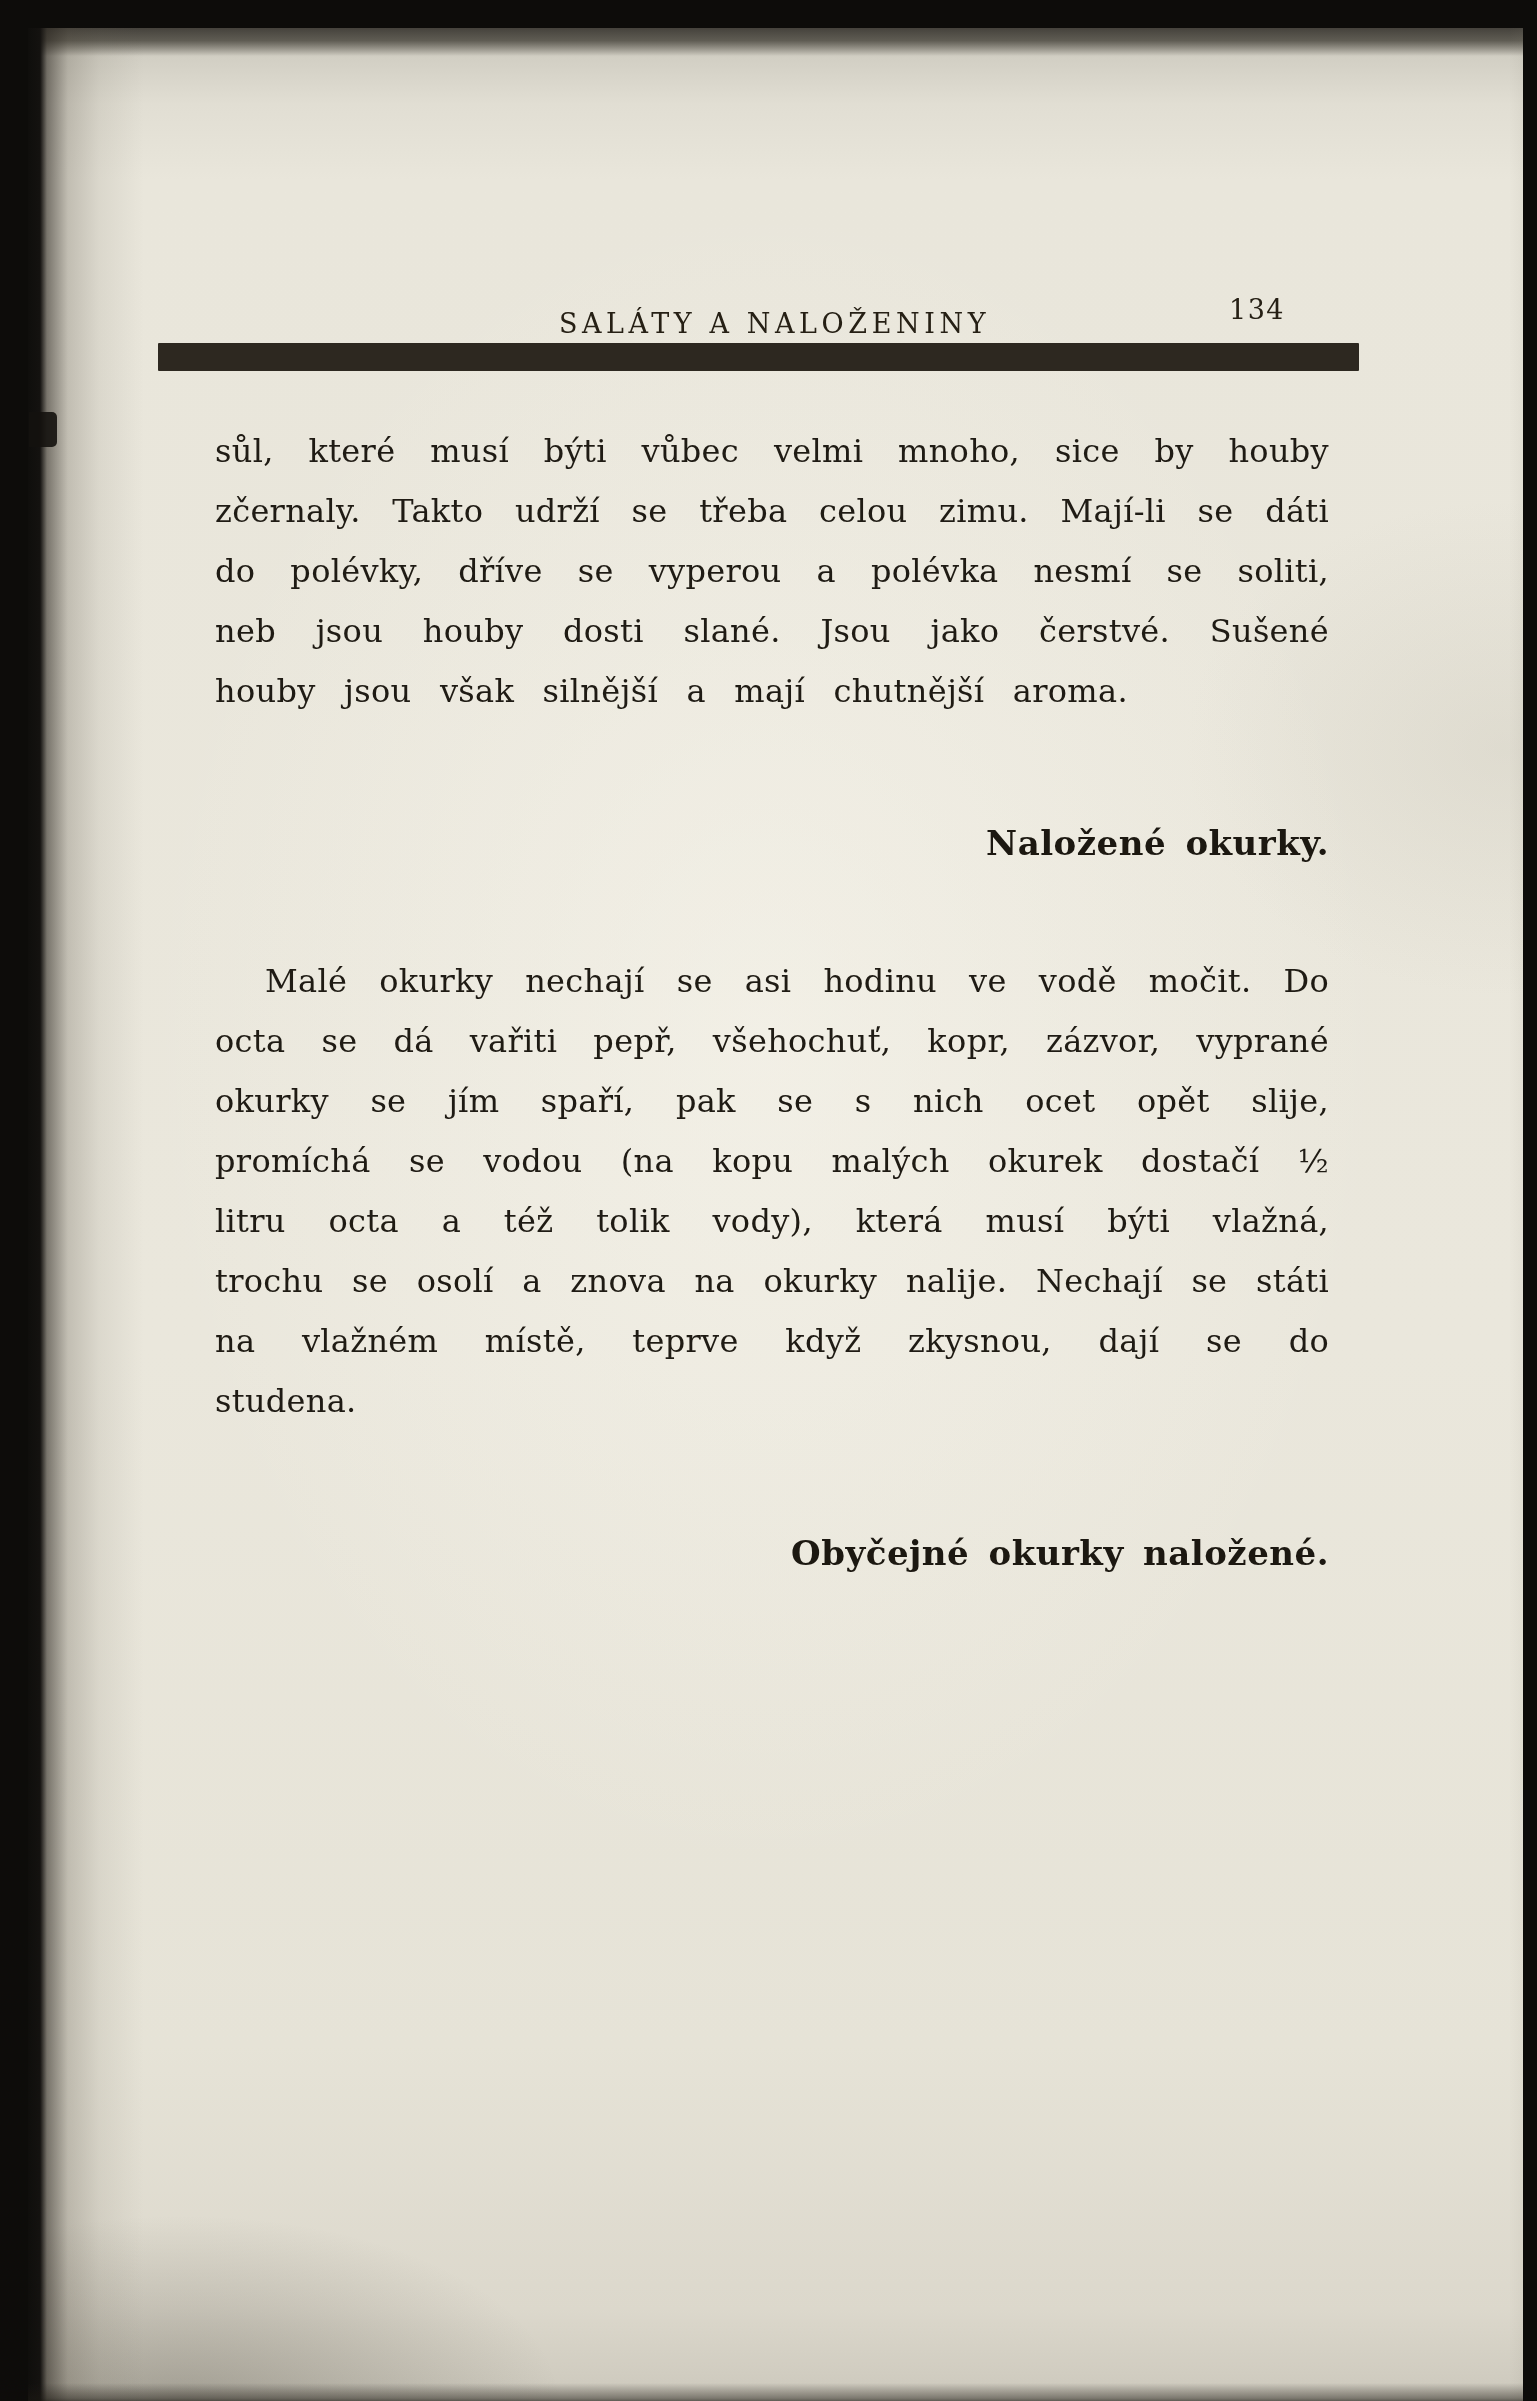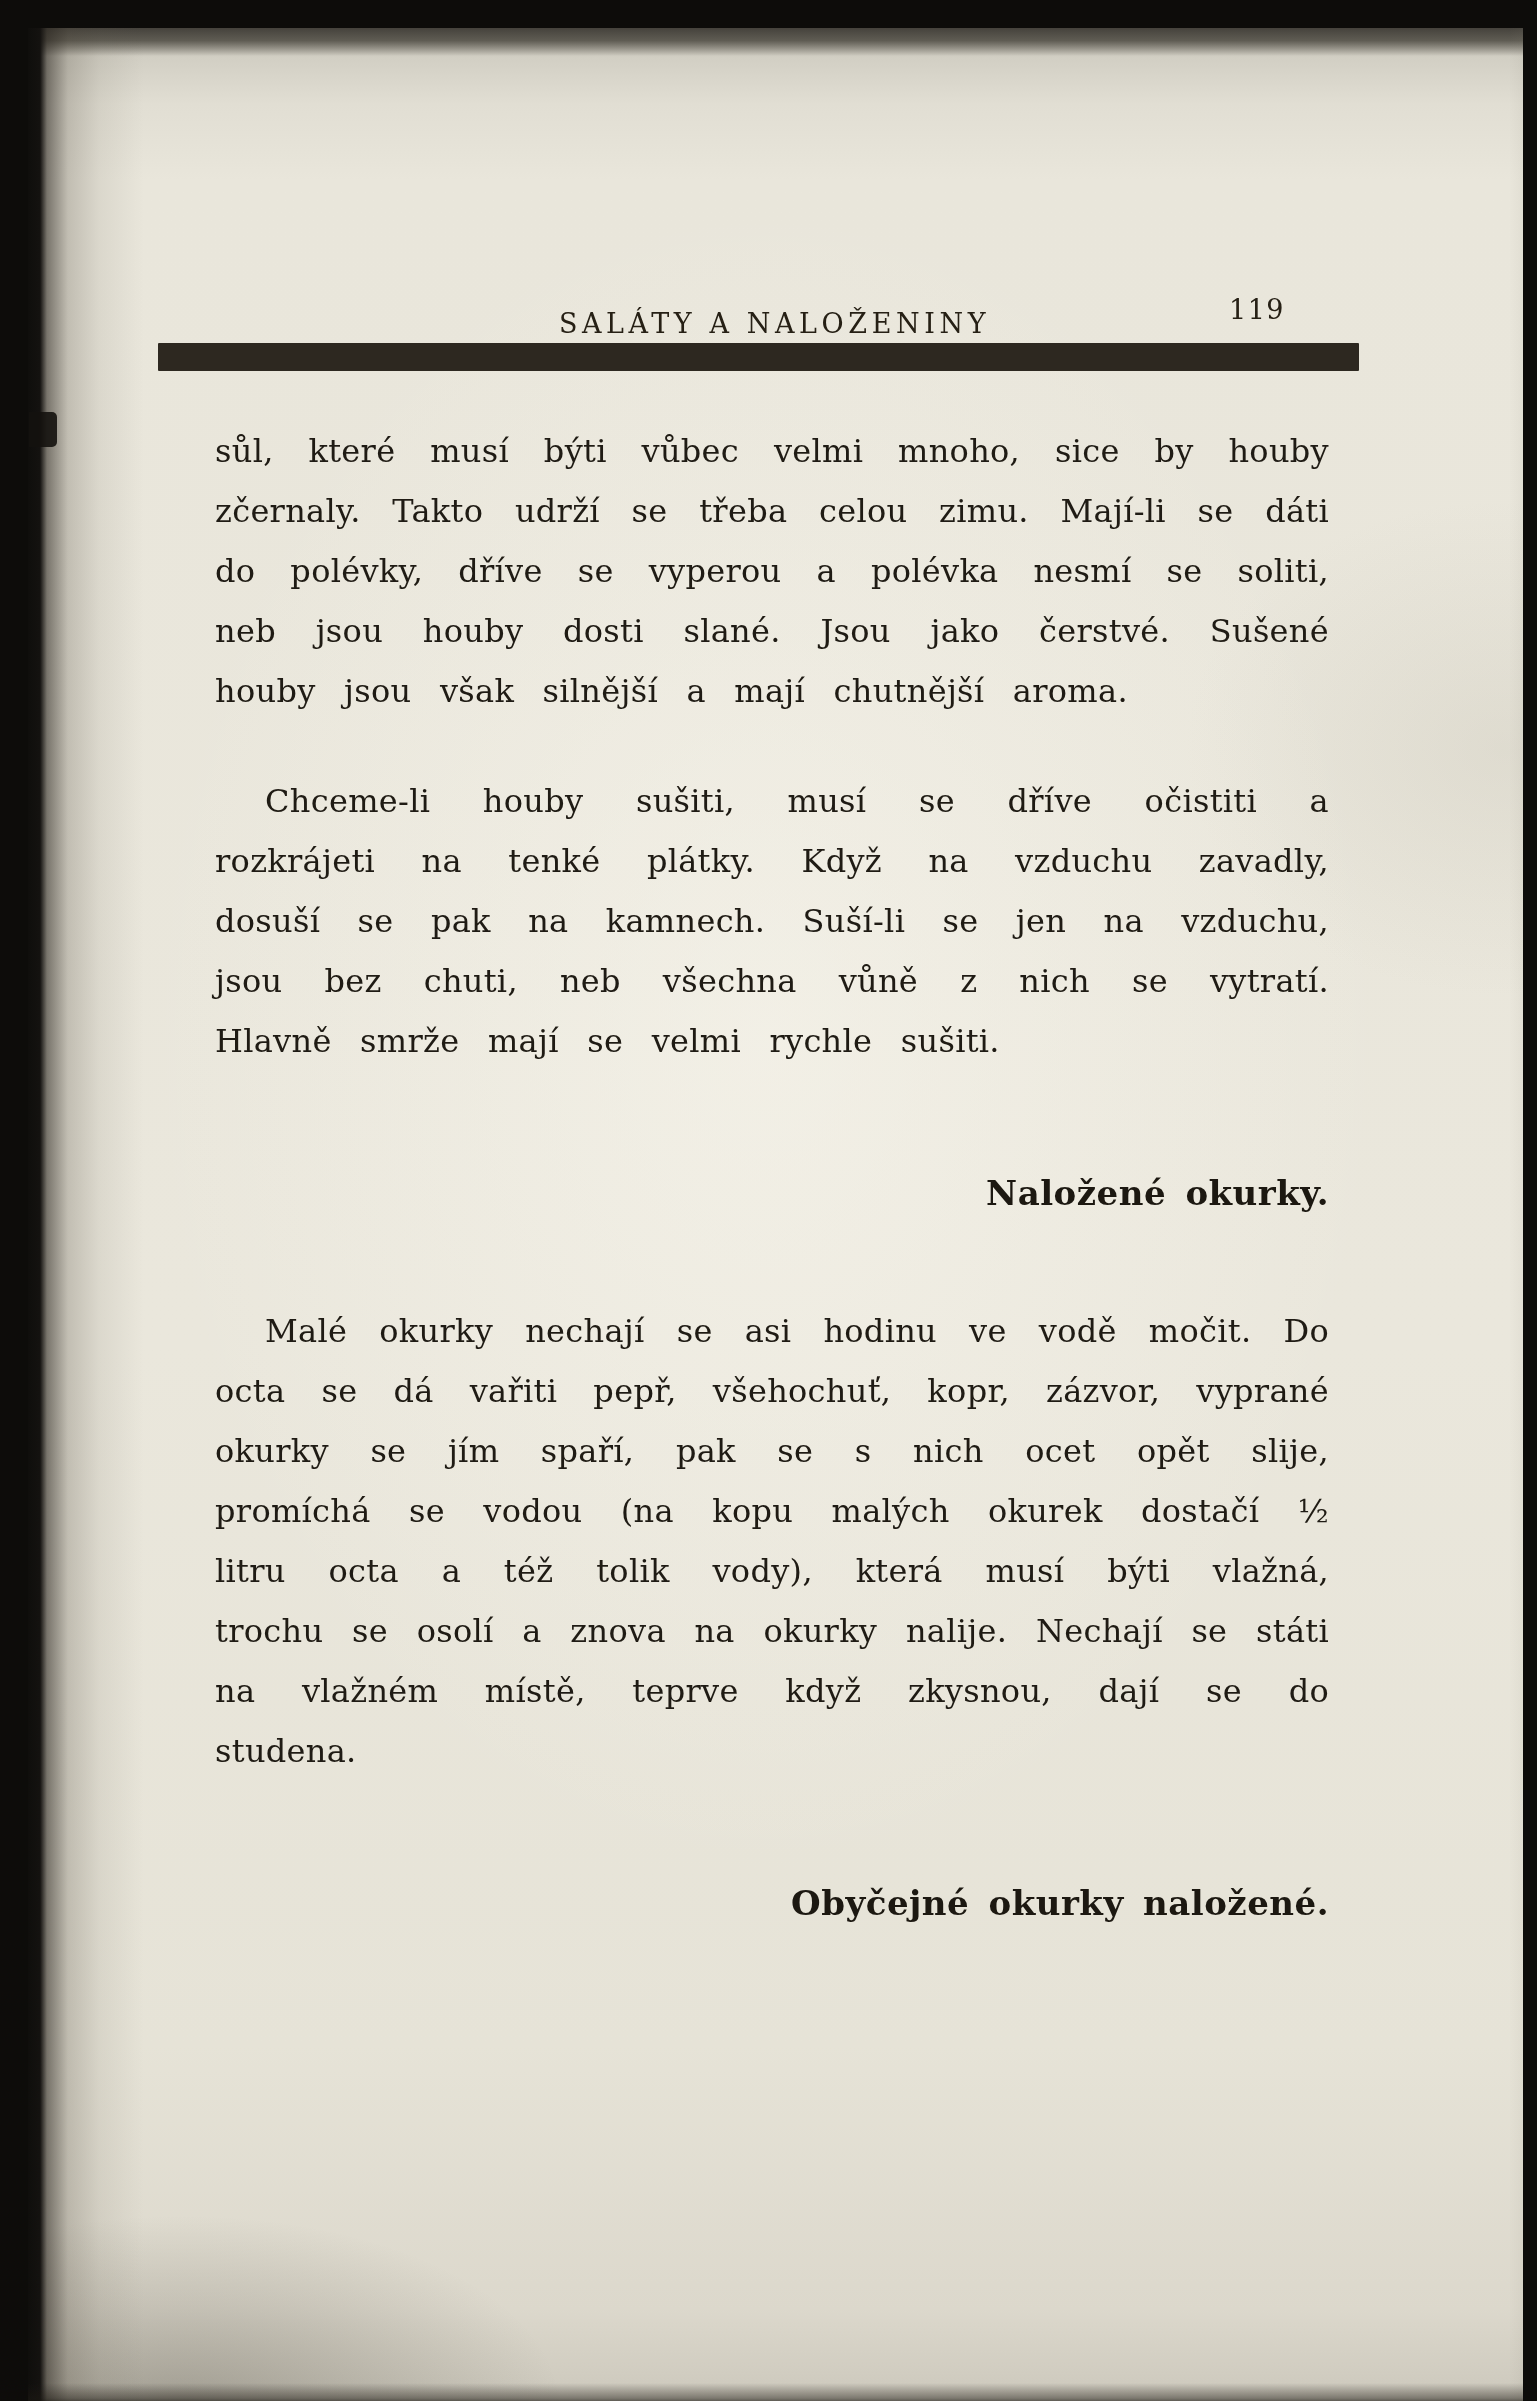--- a/index.html
+++ b/index.html
@@ -74,28 +74,27 @@
 <div class="page">
 
   <div class="edge-top"></div>
   <div class="edge-left"></div>
   <div class="edge-right"></div>
   <div class="edge-bottom"></div>
   <div class="smudge"></div>
 
   <header class="running-head">
     <span class="head-title">SALÁTY A NALOŽENINY</span>
-    <span class="page-number">119</span>
+    <span class="page-number">134</span>
   </header>
 
   <div class="head-rule"></div>
 
   <main class="text-block">
     <p class="noindent">sůl, které musí býti vůbec velmi mnoho, sice by houby zčernaly. Takto udrží se třeba celou zimu. Mají-li se dáti do polévky, dříve se vyperou a polévka nesmí se soliti, neb jsou houby dosti slané. Jsou jako čerstvé. Sušené houby jsou však silnější a mají chutnější aroma.</p>
-    <p>Chceme-li houby sušiti, musí se dříve očistiti a rozkrájeti na tenké plátky. Když na vzduchu zavadly, dosuší se pak na kamnech. Suší-li se jen na vzduchu, jsou bez chuti, neb všechna vůně z nich se vytratí. Hlavně smrže mají se velmi rychle sušiti.</p>
 
     <h2>Naložené okurky.</h2>
     <p>Malé okurky nechají se asi hodinu ve vodě močit. Do octa se dá vařiti pepř, všehochuť, kopr, zázvor, vyprané okurky se jím spaří, pak se s nich ocet opět slije, promíchá se vodou (na kopu malých okurek dostačí ½ litru octa a též tolik vody), která musí býti vlažná, trochu se osolí a znova na okurky nalije. Nechají se státi na vlažném místě, teprve když zkysnou, dají se do studena.</p>
 
     <h2>Obyčejné okurky naložené.</h2>
   </main>
 
 </div>
 
 

